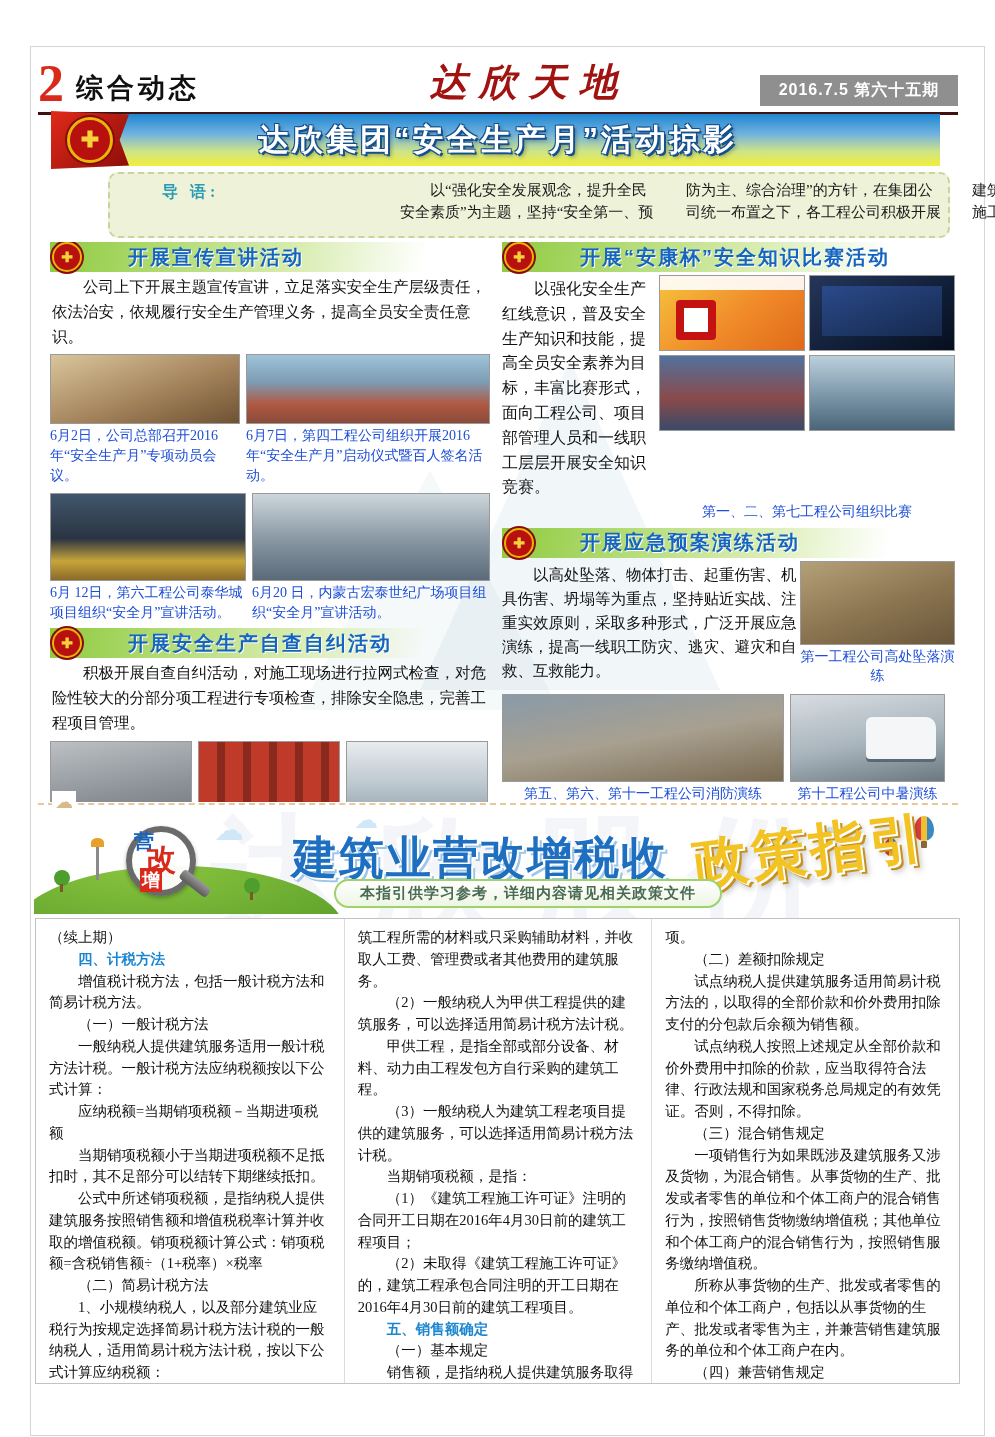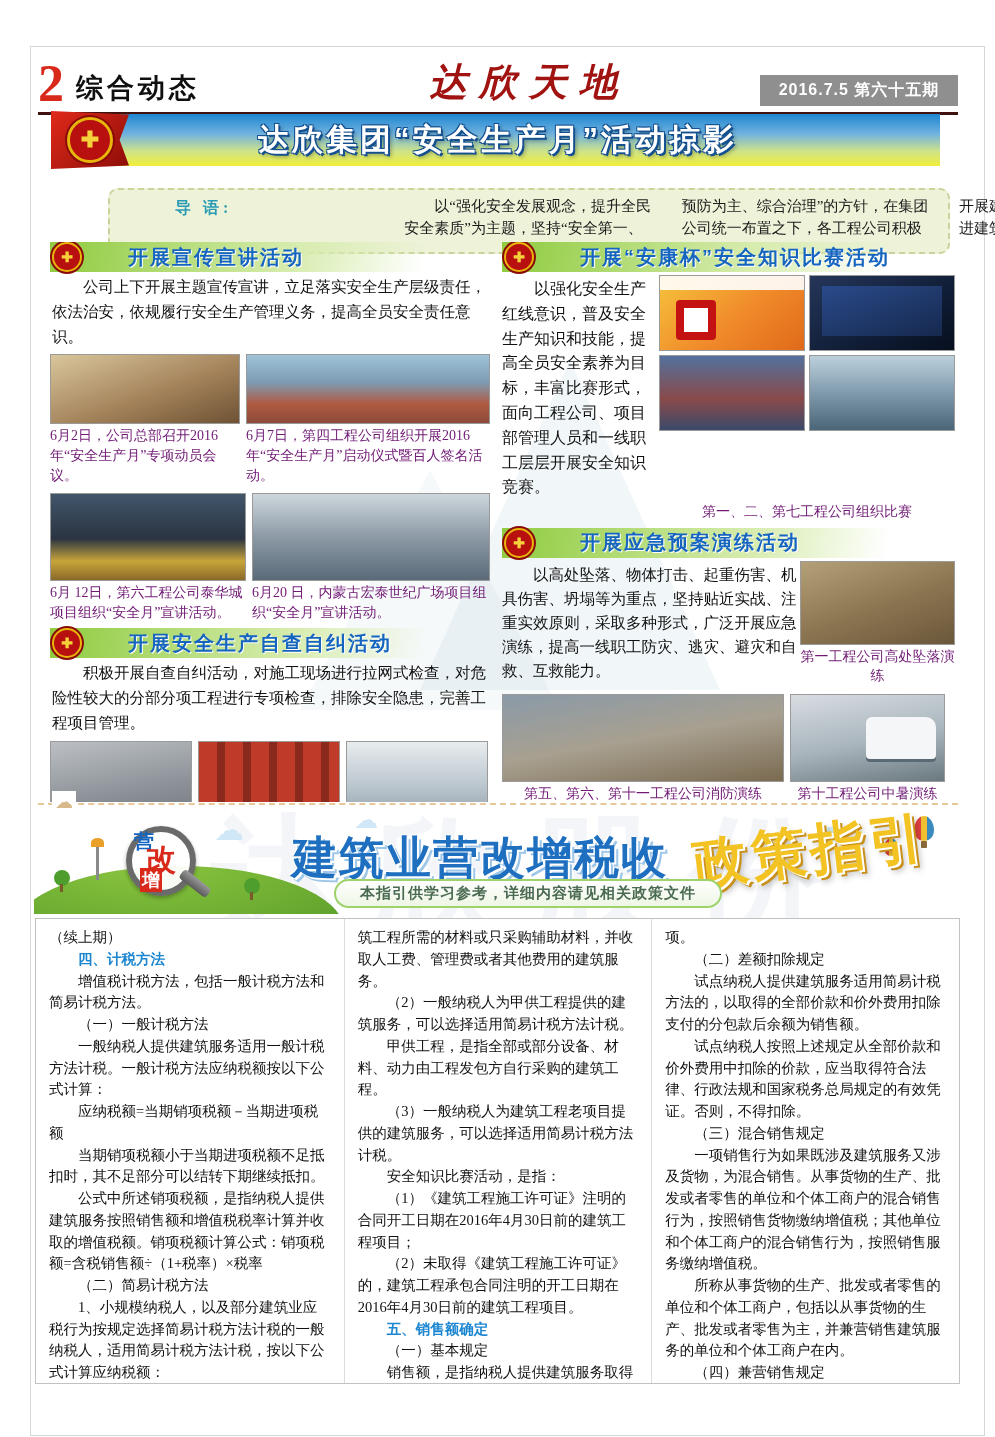--- a/index.html
+++ b/index.html
@@ -22,35 +22,35 @@
   .issue{width:190px;text-align:center;background:#8f8f8f;color:#fff;font-size:16px;font-weight:bold;padding:5px 4px;letter-spacing:1px;}
 
   
   .banner{position:absolute;left:55px;top:114px;width:885px;height:52px;background:linear-gradient(180deg,#1f86d0 0%,#6fb2e0 38%,#cfe487 72%,#f2ee3a 100%);display:flex;align-items:center;justify-content:center;}
   .flag{position:absolute;left:-4px;top:-3px;width:78px;height:58px;background:linear-gradient(135deg,#e02a1a,#8c0d08);clip-path:polygon(0 0,100% 6%,88% 50%,100% 94%,0 100%);display:flex;align-items:center;justify-content:center;}
   .emb{width:40px;height:40px;border-radius:50%;background:#b80f0f;border:3px solid #e8b50a;box-shadow:0 0 0 2px #8a0a0a;display:flex;align-items:center;justify-content:center;color:#f5d13a;font-weight:900;font-size:22px;line-height:1;}
   .emb::before{content:"✚";}
   .banner-title{font-size:31px;font-weight:900;color:#ffffff;letter-spacing:3px;text-shadow:2px 2px 0 #14508f,-1px -1px 0 #14508f,1px -1px 0 #14508f,-1px 1px 0 #14508f,3px 3px 4px rgba(0,0,0,0.35);text-align:center;}
 
   
-  .lead{position:absolute;left:108px;top:172px;width:842px;height:66px;background:#edf2d8;border:2px dashed #c9d49c;border-radius:10px;padding:6px 17px;box-sizing:border-box;column-count:3;column-gap:28px;font-family:"Liberation Serif",serif;font-size:15px;line-height:1.45;color:#1a1a1a;margin-top:16px;}
+  .lead{position:absolute;left:108px;top:172px;width:842px;height:66px;background:#edf2d8;border:2px dashed #c9d49c;border-radius:10px;padding:6px 4px;box-sizing:border-box;column-count:3;column-gap:28px;font-family:"Liberation Serif",serif;font-size:15px;line-height:1.45;color:#1a1a1a;}
   .lead-label{font-weight:bold;color:#2a9bb5;font-size:16px;margin-left:3em;letter-spacing:4px;}
   .lead-text{text-indent:2em;}
 
   
   .cols{position:absolute;left:50px;top:242px;width:905px;height:560px;display:flex;gap:12px;overflow:hidden;}
   .colL{width:440px;}
   .colR{width:453px;}
 
   .band{position:relative;height:30px;margin-bottom:3px;background:linear-gradient(100deg,#8fcb3f 0%,#d7ecae 55%,rgba(255,255,255,0) 85%);display:flex;align-items:center;}
   .emb.sm{width:26px;height:26px;font-size:14px;border-width:2px;margin-left:2px;flex:0 0 auto;}
   .band-t{font-size:20px;font-weight:900;color:#1565c0;letter-spacing:2px;margin-left:46px;text-shadow:1px 1px 0 #fff;}
 
   .fpara{font-family:"Liberation Serif",serif;font-size:15.5px;line-height:1.6;text-indent:2em;margin:3px 2px 5px 2px;color:#111;}
-  .caption{font-family:"Liberation Serif",serif;font-size:14px;line-height:1.4;color:#701a75;margin:2px 0 6px 0;}
+  .caption{font-family:"Liberation Serif",serif;font-size:14px;line-height:1.4;color:#1d4ed8;margin:2px 0 6px 0;}
   .caption.center{text-align:center;white-space:pre-line;}
 
   .ph{box-sizing:border-box;border:1px solid #9a9a9a;position:relative;overflow:hidden;}
   .prow{display:flex;gap:6px;margin-top:2px;}
   .crow{display:flex;gap:6px;}
 
   
   .p1{background:linear-gradient(160deg,#d9c69c,#a5845c 55%,#6e5233);}
   .p2{background:linear-gradient(180deg,#9fc3d8,#7c9cb4 40%,#b05a42 72%,#8a4a3a);}
   .p3{background:linear-gradient(180deg,#41566b,#2a3442 52%,#c8a53a 78%,#8a6a2a);}
@@ -251,21 +251,21 @@
         <p class="s-n">当期销项税额小于当期进项税额不足抵扣时，其不足部分可以结转下期继续抵扣。</p>
         <p class="s-n">公式中所述销项税额，是指纳税人提供建筑服务按照销售额和增值税税率计算并收取的增值税额。销项税额计算公式：销项税额=含税销售额÷（1+税率）×税率</p>
         <p class="s-n">（二）简易计税方法</p>
         <p class="s-n">1、小规模纳税人，以及部分建筑业应税行为按规定选择简易计税方法计税的一般纳税人，适用简易计税方法计税，按以下公式计算应纳税额：</p>
       </div>
     <div class="acol">
         <p class="s-c">筑工程所需的材料或只采购辅助材料，并收取人工费、管理费或者其他费用的建筑服务。</p>
         <p class="s-n">（2）一般纳税人为甲供工程提供的建筑服务，可以选择适用简易计税方法计税。</p>
         <p class="s-n">甲供工程，是指全部或部分设备、材料、动力由工程发包方自行采购的建筑工程。</p>
         <p class="s-n">（3）一般纳税人为建筑工程老项目提供的建筑服务，可以选择适用简易计税方法计税。</p>
-        <p class="s-n">安全知识比赛活动，是指：</p>
+        <p class="s-n">当期销项税额，是指：</p>
         <p class="s-n">（1）《建筑工程施工许可证》注明的合同开工日期在2016年4月30日前的建筑工程项目；</p>
         <p class="s-n">（2）未取得《建筑工程施工许可证》的，建筑工程承包合同注明的开工日期在2016年4月30日前的建筑工程项目。</p>
         <p class="s-h">五、销售额确定</p>
         <p class="s-n">（一）基本规定</p>
         <p class="s-n">销售额，是指纳税人提供建筑服务取得的全部价款和价外费用，财政部和国家税务总局另有规定的除外。</p>
       </div>
     <div class="acol">
       <div>
           <p class="s-c">项。</p>
           <p class="s-n">（二）差额扣除规定</p>

